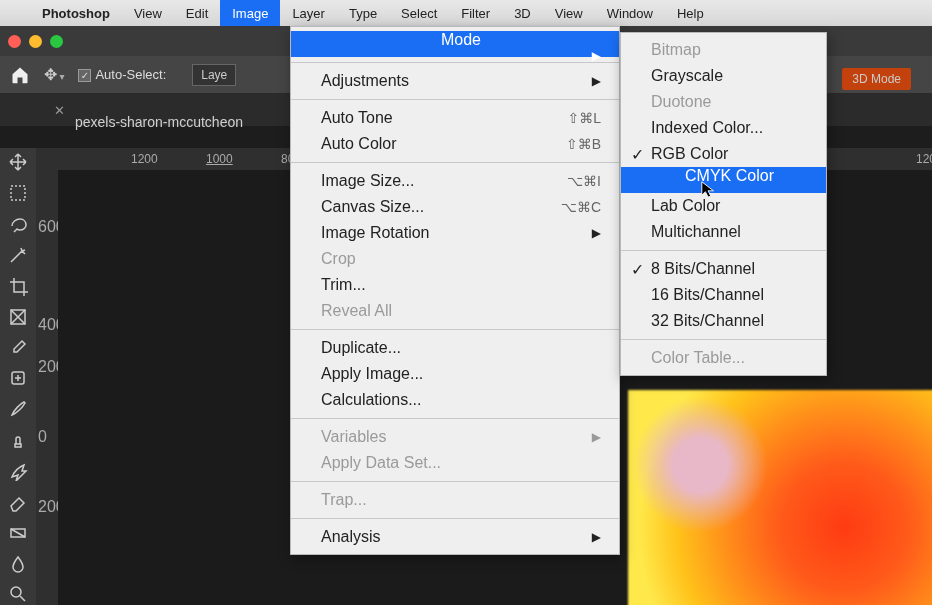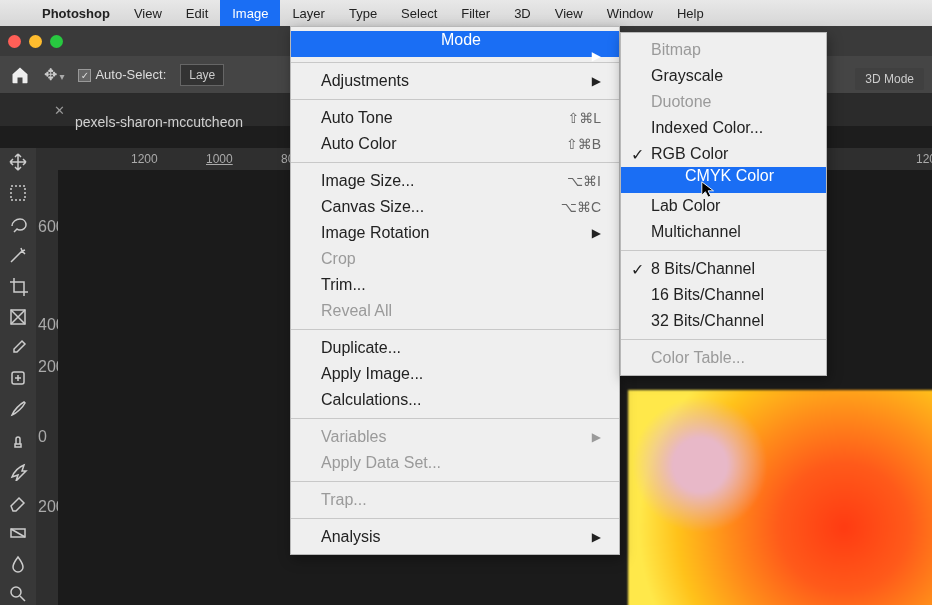--- a/index.html
+++ b/index.html
@@ -16,22 +16,22 @@
   .winbar { height:30px; background:#3a3a3a; display:flex; align-items:center; padding-left:8px; }
   .dot { width:13px; height:13px; border-radius:50%; margin-right:8px; }
   .dot.red{background:#ff5f57;} .dot.yellow{background:#febc2e;} .dot.green{background:#28c840;}
 
   
   .optbar { height:38px; background:#454545; display:flex; align-items:center; color:#ddd; font-size:13px; padding-left:10px; gap:14px; border-bottom:1px solid #2a2a2a;}
   .home-icon { width:20px; height:20px; color:#eee; }
   .move-glyph { font-size:16px; color:#ccc; }
   .chev { font-size:10px; color:#aaa; margin-left:2px;}
   .checkbox { width:13px;height:13px;border:1px solid #999;background:#666;display:inline-flex;align-items:center;justify-content:center;font-size:10px;color:#ddd;margin-right:4px;}
-  .layer-dd { background:#333; color:#ccc; padding:3px 8px; border:1px solid #666; font-size:12px;}
-  .mode-pill { position:absolute; right:8px; top:68px; background:#404040; color:#ccc; padding:4px 10px; font-size:12px; border-radius:2px;}
+  .layer-dd { background:#333; color:#ccc; padding:3px 8px; border:1px solid #666; font-size:12px;margin-left:12px;}
+  .mode-pill { position:absolute; right:21px; top:68px; background:#c2410c; color:#ccc; padding:4px 10px; font-size:12px; border-radius:2px;}
 
   
   .tabbar { height:32px; background:#2b2b2b; display:flex; align-items:center; padding-left:54px; color:#bbb; font-size:14px;}
   .tab-x { margin-right:10px; color:#999; font-size:13px;}
   .tabname { color:#d0d0d0;margin-top:23px; }
 
   
   .ruler { position:absolute; left:36px; top:148px; right:0; height:22px; background:#2f2f2f; color:#aaa; font-size:12px; display:flex; align-items:center; overflow:hidden;}
   .ruler span { position:absolute; }
   .vruler { position:absolute; left:36px; top:170px; width:22px; bottom:0; background:#2f2f2f; color:#aaa; font-size:16px;}

